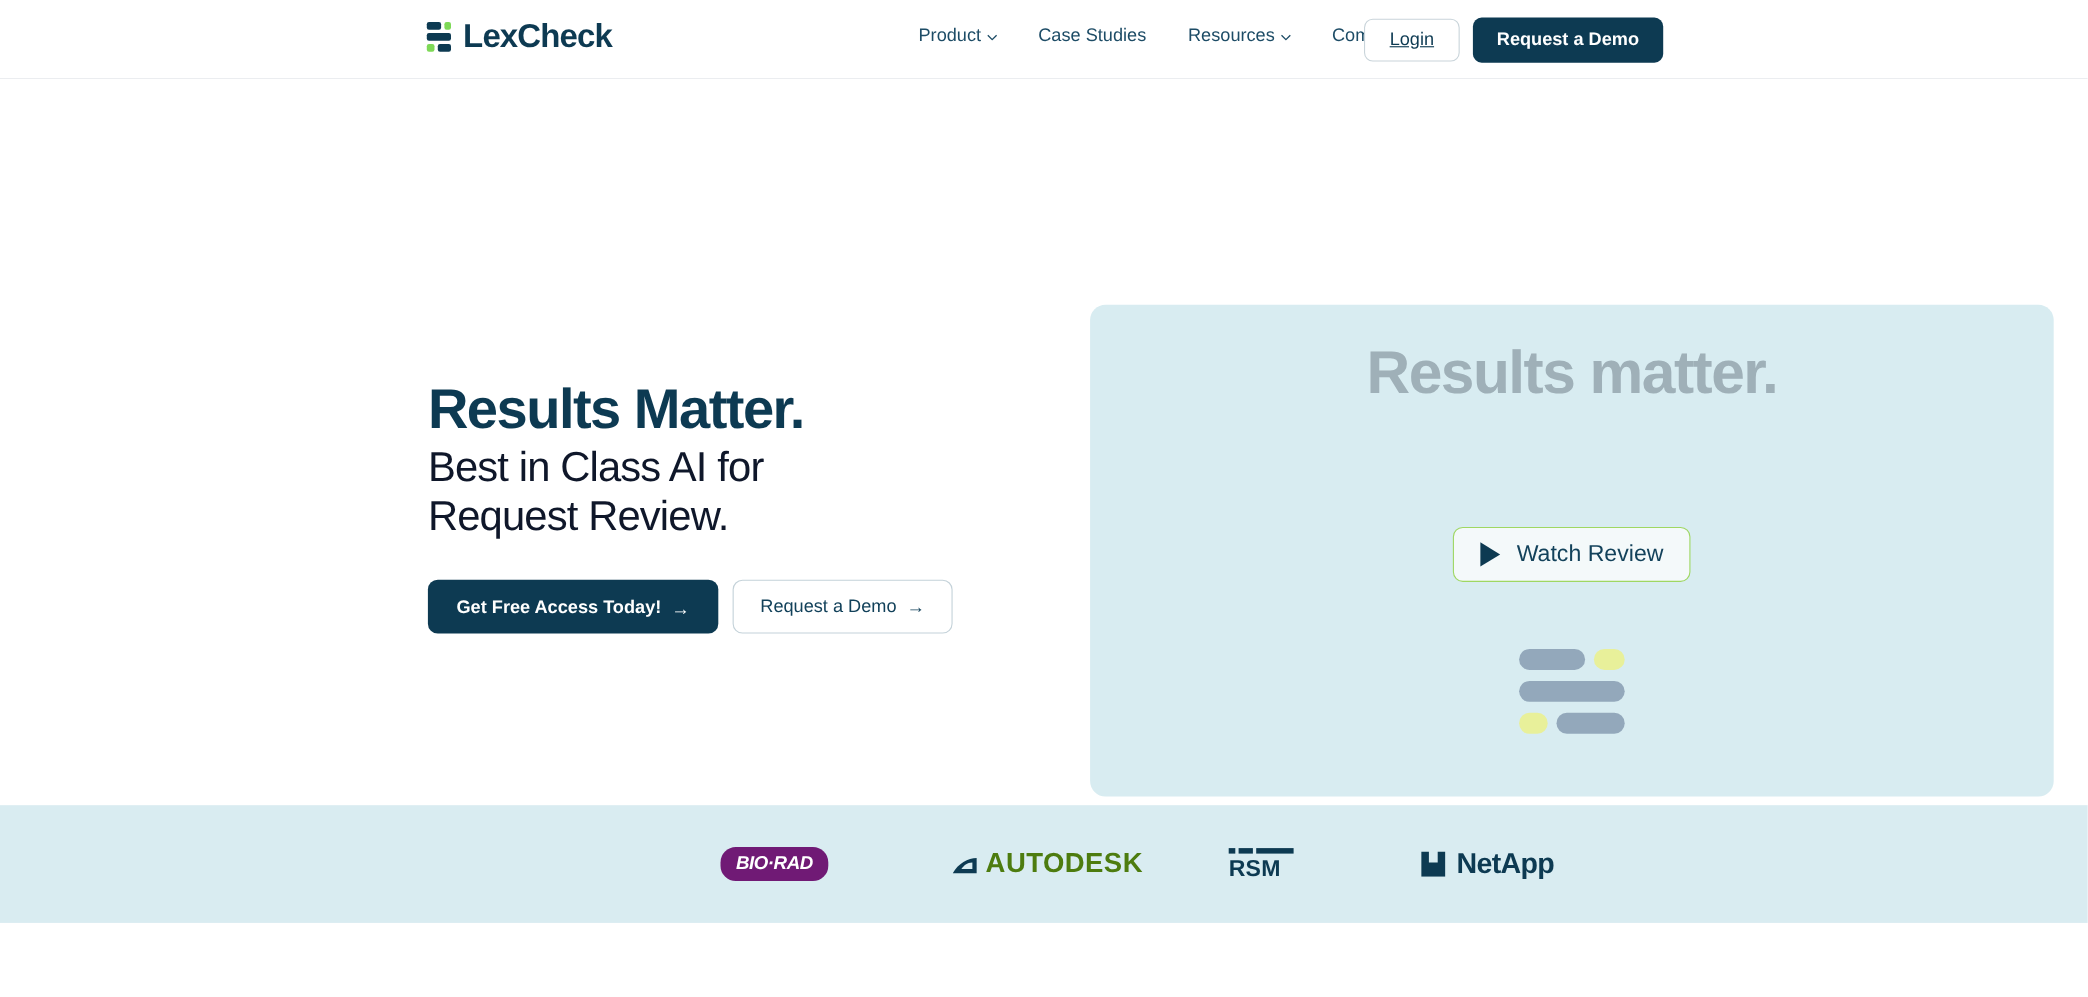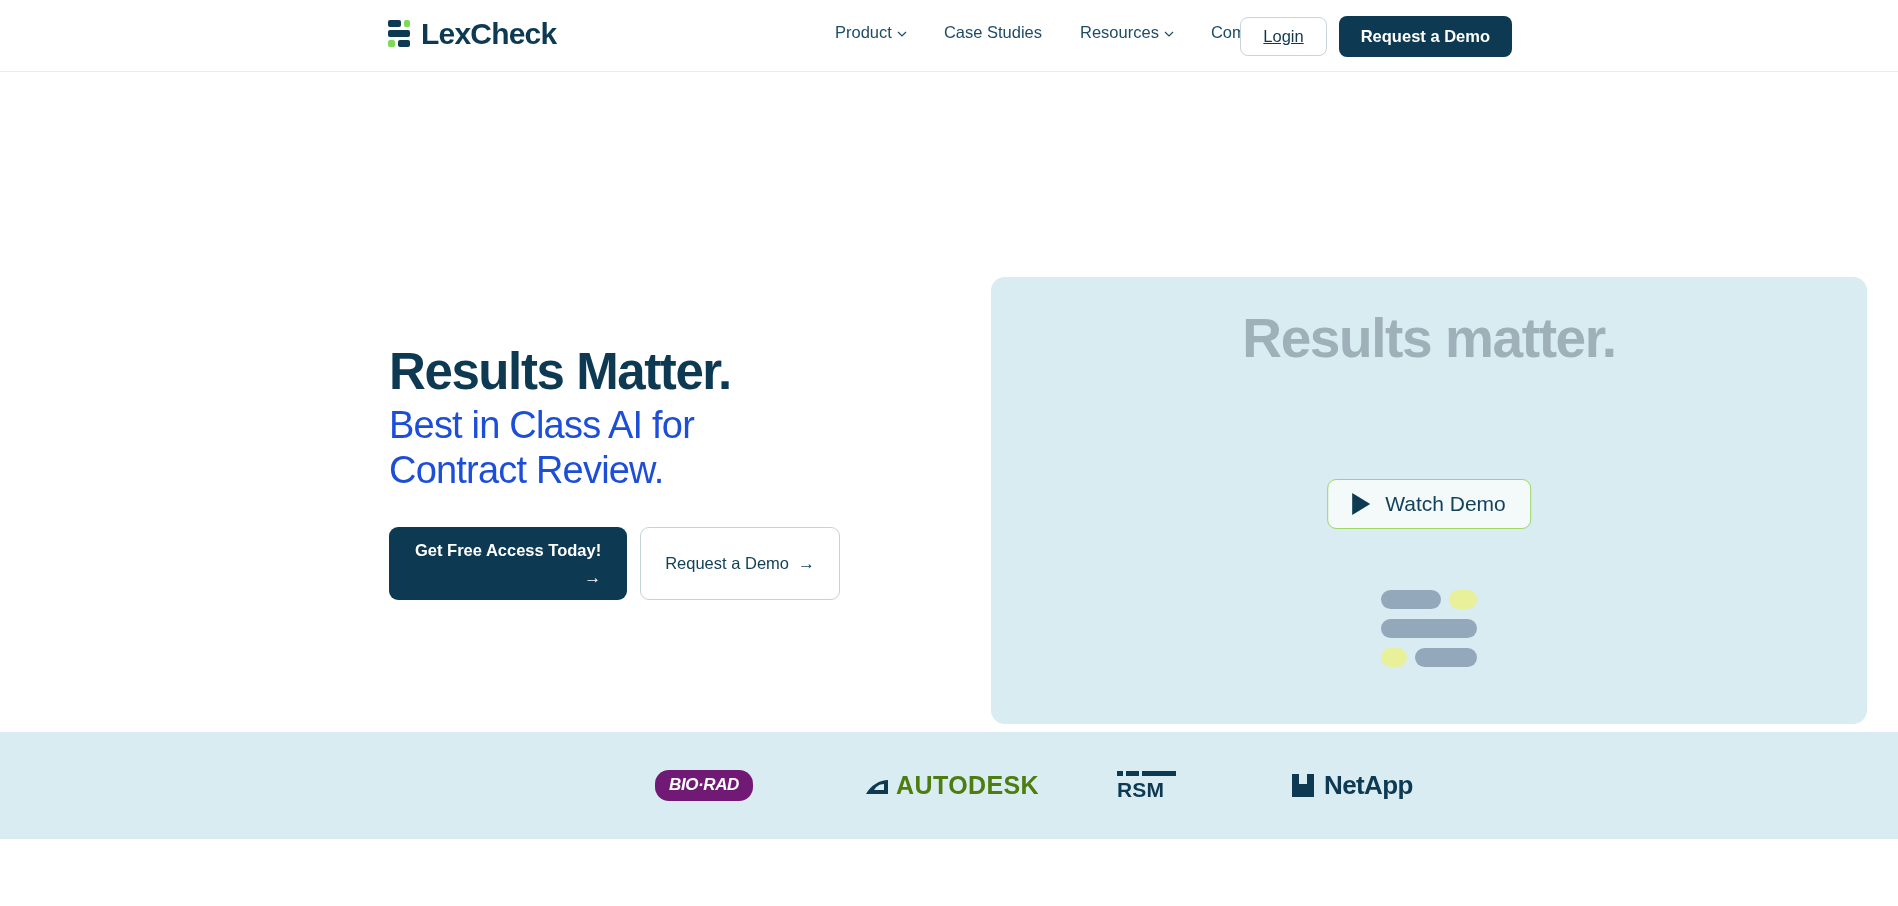--- a/index.html
+++ b/index.html
@@ -128,21 +128,21 @@
   .hero-h1 {
     font-size: 51px;
     font-weight: 700;
     color: #0d3a52;
     letter-spacing: -1.4px;
     line-height: 1.08;
   }
   .hero-h2 {
     font-size: 38px;
     font-weight: 400;
-    color: #1d4ed8;
+    color: #0f172a;
     letter-spacing: -0.8px;
     line-height: 1.18;
     margin-top: 4px;
   }
   .hero-ctas {
     position: absolute;
     left: 389px;
     top: 455px;
     display: flex;
     gap: 13px;
@@ -154,21 +154,20 @@
     border-radius: 9px;
     font-size: 16.5px;
     font-weight: 700;
     padding: 14px 26px;
     cursor: pointer;
     font-family: inherit;
     display: flex;
     align-items: flex-end;
     gap: 9px;
     white-space: nowrap;
-    flex-direction: column;
   }
   .cta-secondary {
     background: #ffffff;
     color: #12415a;
     border: 1px solid #c4d2d9;
     border-radius: 9px;
     font-size: 16.5px;
     font-weight: 400;
     padding: 14px 24px;
     cursor: pointer;
@@ -373,21 +372,21 @@
   </div>
 
 </div>
 
 <div class="hero">
 
   <div class="hero-copy">
     <div class="hero-h1">Results Matter.</div>
     <div class="hero-h2">
       <div>Best in Class AI for</div>
-      <div>Contract Review.</div>
+      <div>Request Review.</div>
     </div>
   </div>
 
   <div class="hero-ctas">
     <button class="cta-primary">
       <span>Get Free Access Today!</span>
       <span class="arrow">→</span>
     </button>
     <button class="cta-secondary">
       <span>Request a Demo</span>
@@ -395,21 +394,21 @@
     </button>
   </div>
 
   <div class="video-panel">
     <div class="vp-lines">
       <div class="vp-line1">Results matter.</div>
     </div>
 
     <div class="watch-btn">
       <span class="play-tri"></span>
-      <span class="watch-label">Watch Demo</span>
+      <span class="watch-label">Watch Review</span>
     </div>
 
     <div class="pill-stack">
       <div class="pill-row">
         <span class="pill pill-gray" style="width:60px"></span>
         <span class="pill pill-yellow" style="width:28px"></span>
       </div>
       <div class="pill-row">
         <span class="pill pill-gray" style="width:96px"></span>
       </div>

